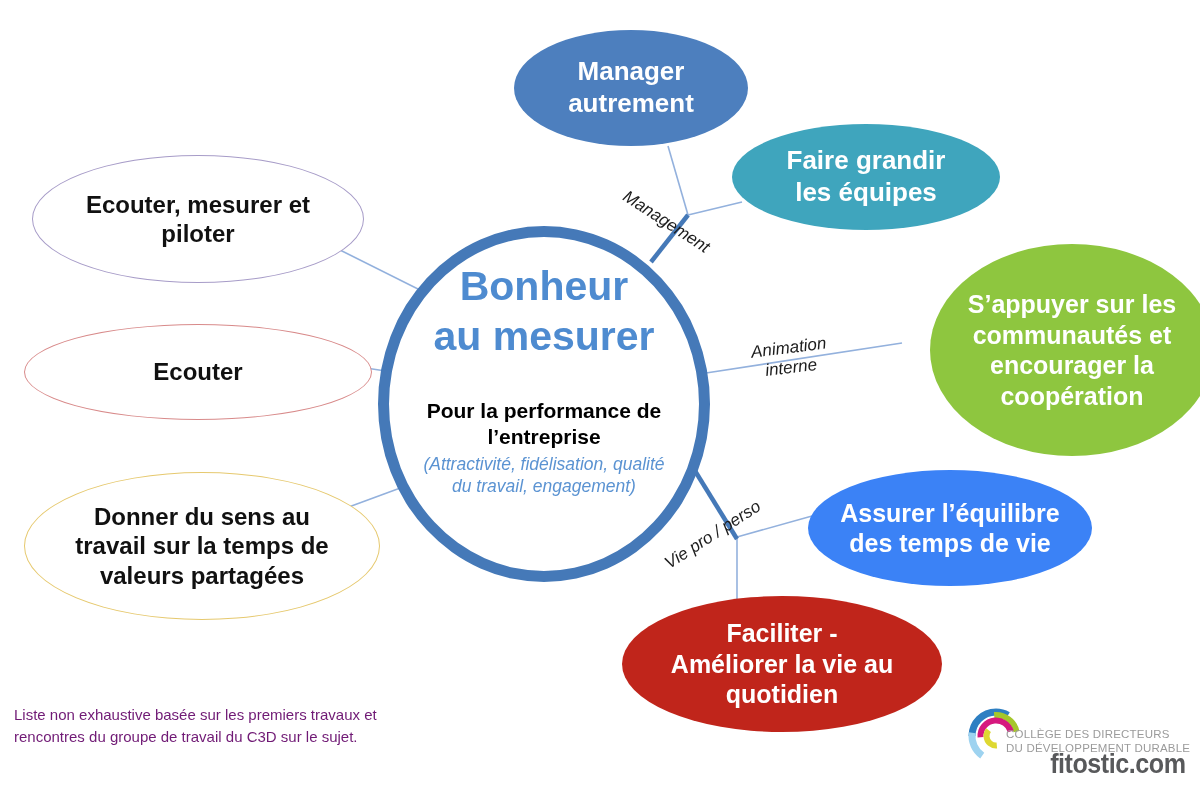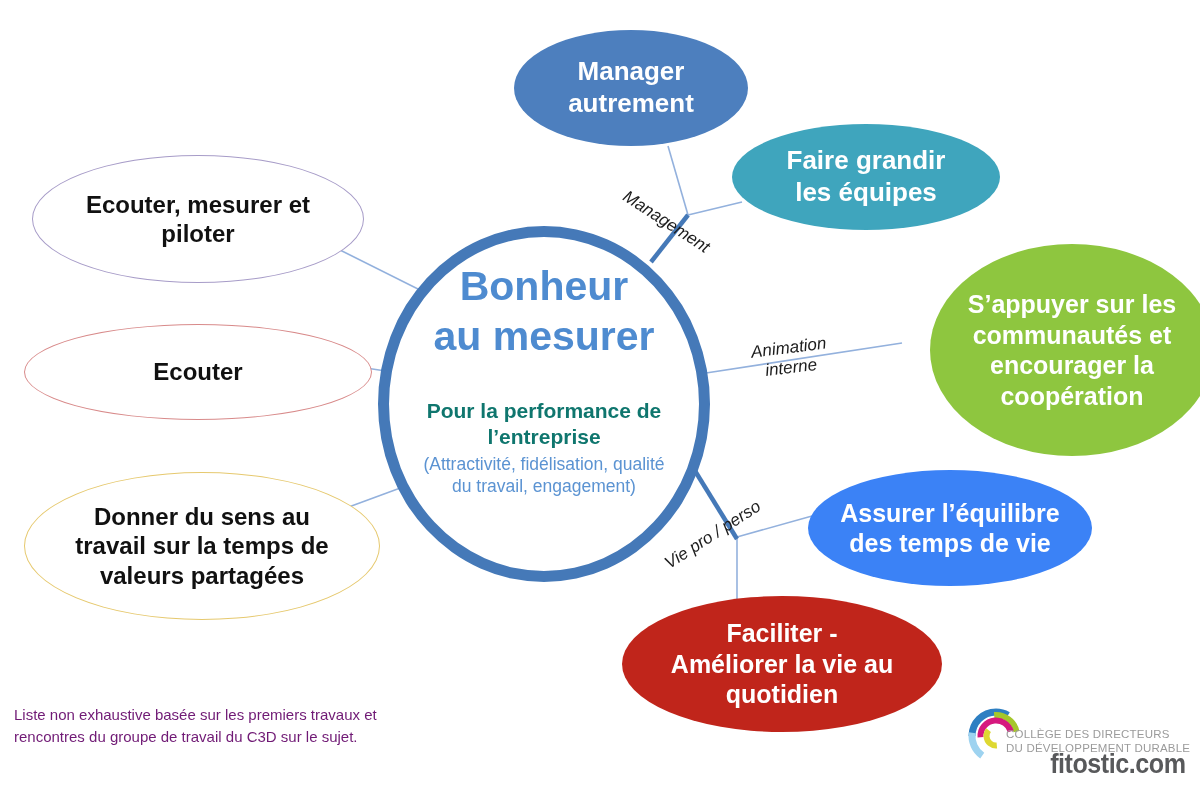--- a/index.html
+++ b/index.html
@@ -63,20 +63,21 @@
     font-size: 21px;
     font-weight: 700;
     line-height: 1.25;
     white-space: pre-line;
   }
   .center-detail {
     margin-top: 4px;
     font-size: 17.5px;
     line-height: 1.25;
     white-space: pre-line;
+    font-style: italic;
   }
 
   .branch-label {
     position: absolute;
     z-index: 4;
     font-style: italic;
     font-size: 17px;
     color: #1c1c1c;
     text-align: center;
     white-space: pre-line;
@@ -153,21 +154,21 @@
     <line x1="366" y1="368" x2="392" y2="372" stroke-width="1.6" stroke="#93b1dd"></line>
     <line x1="346" y1="508" x2="422" y2="480" stroke-width="1.6" stroke="#93b1dd"></line>
 
     <line x1="688" y1="215" x2="651" y2="262" stroke-width="4.5" stroke="#4579b8"></line>
     <line x1="692" y1="466" x2="737" y2="539" stroke-width="4.5" stroke="#4579b8"></line>
   </svg>
 
   <div class="center-circle" style="border-color: rgb(69, 121, 184);">
     <div class="center-title" style="color: rgb(78, 139, 208);">Bonheur
 au mesurer</div>
-    <div class="center-subtitle" style="color: #0f766e;">Pour la performance de
+    <div class="center-subtitle" style="color: #000000;">Pour la performance de
 l’entreprise</div>
     <div class="center-detail" style="color: rgb(91, 147, 210);">(Attractivité, fidélisation, qualité
 du travail, engagement)</div>
   </div>
 
   <div class="node colored n-equipes" style="background-color: rgb(63, 165, 189);">
     <span class="node-label">Faire grandir
 les équipes</span>
   </div>
   <div class="node colored n-manager" style="background-color: rgb(77, 127, 190);">

